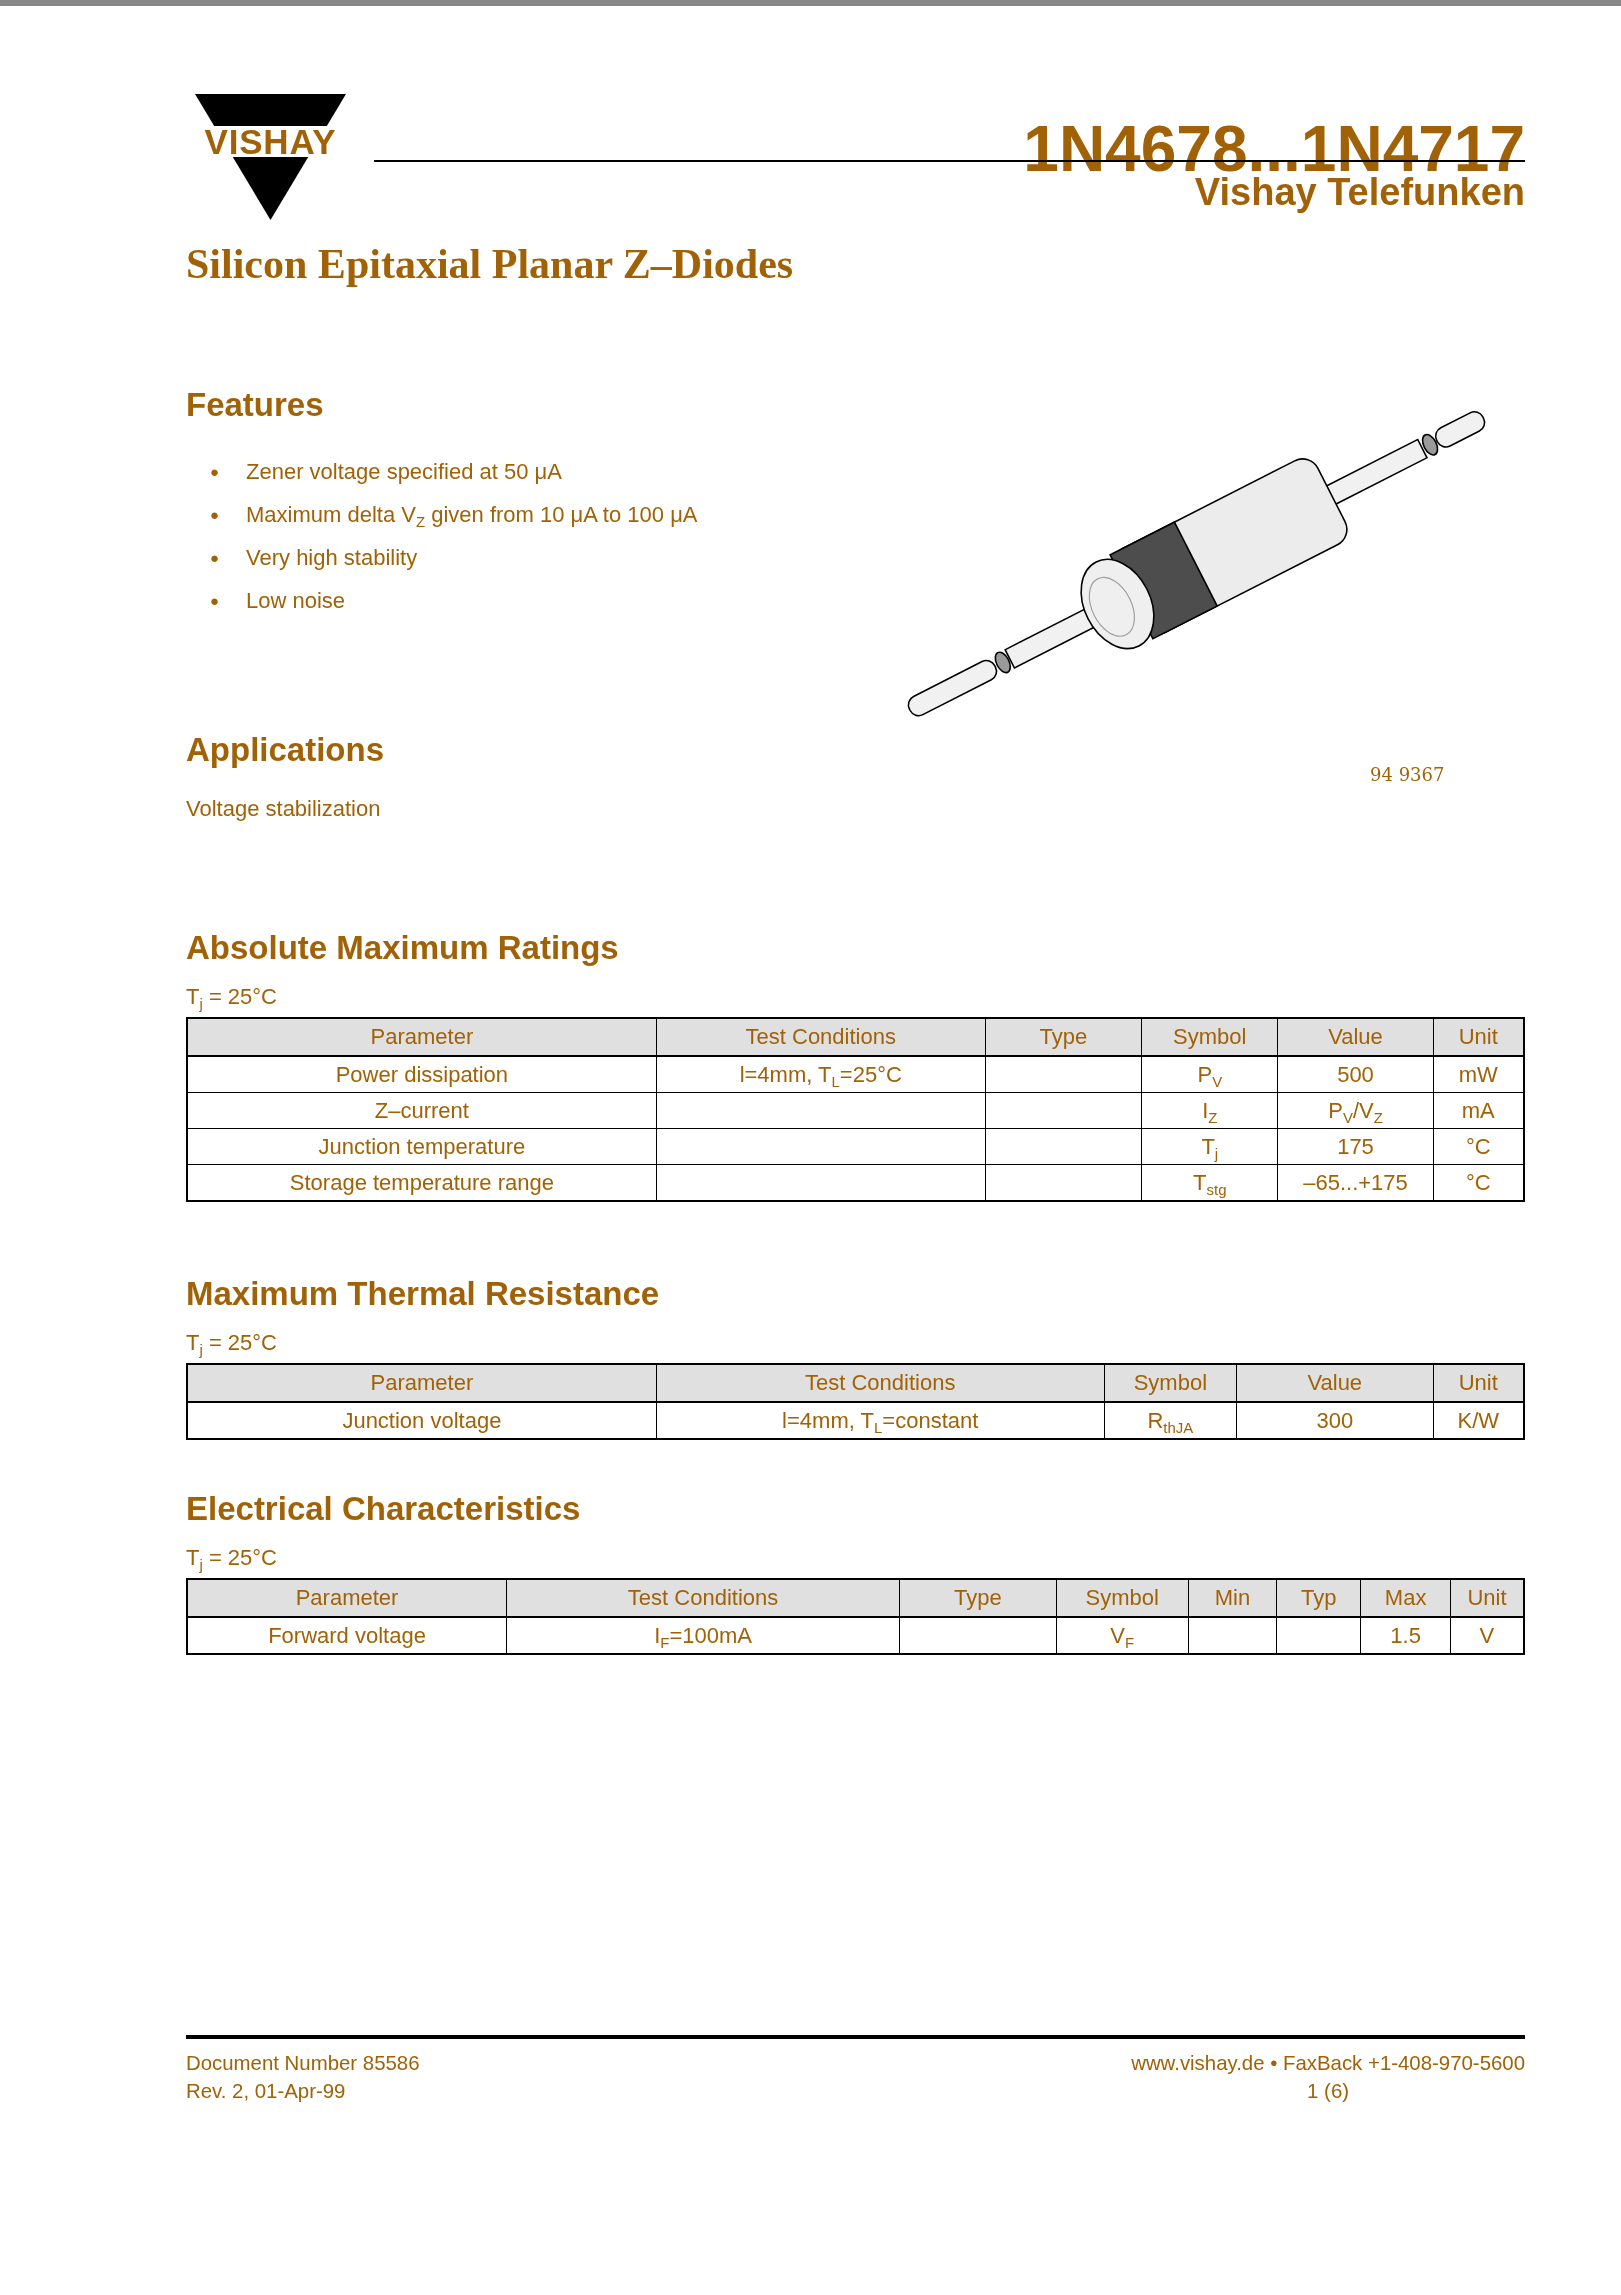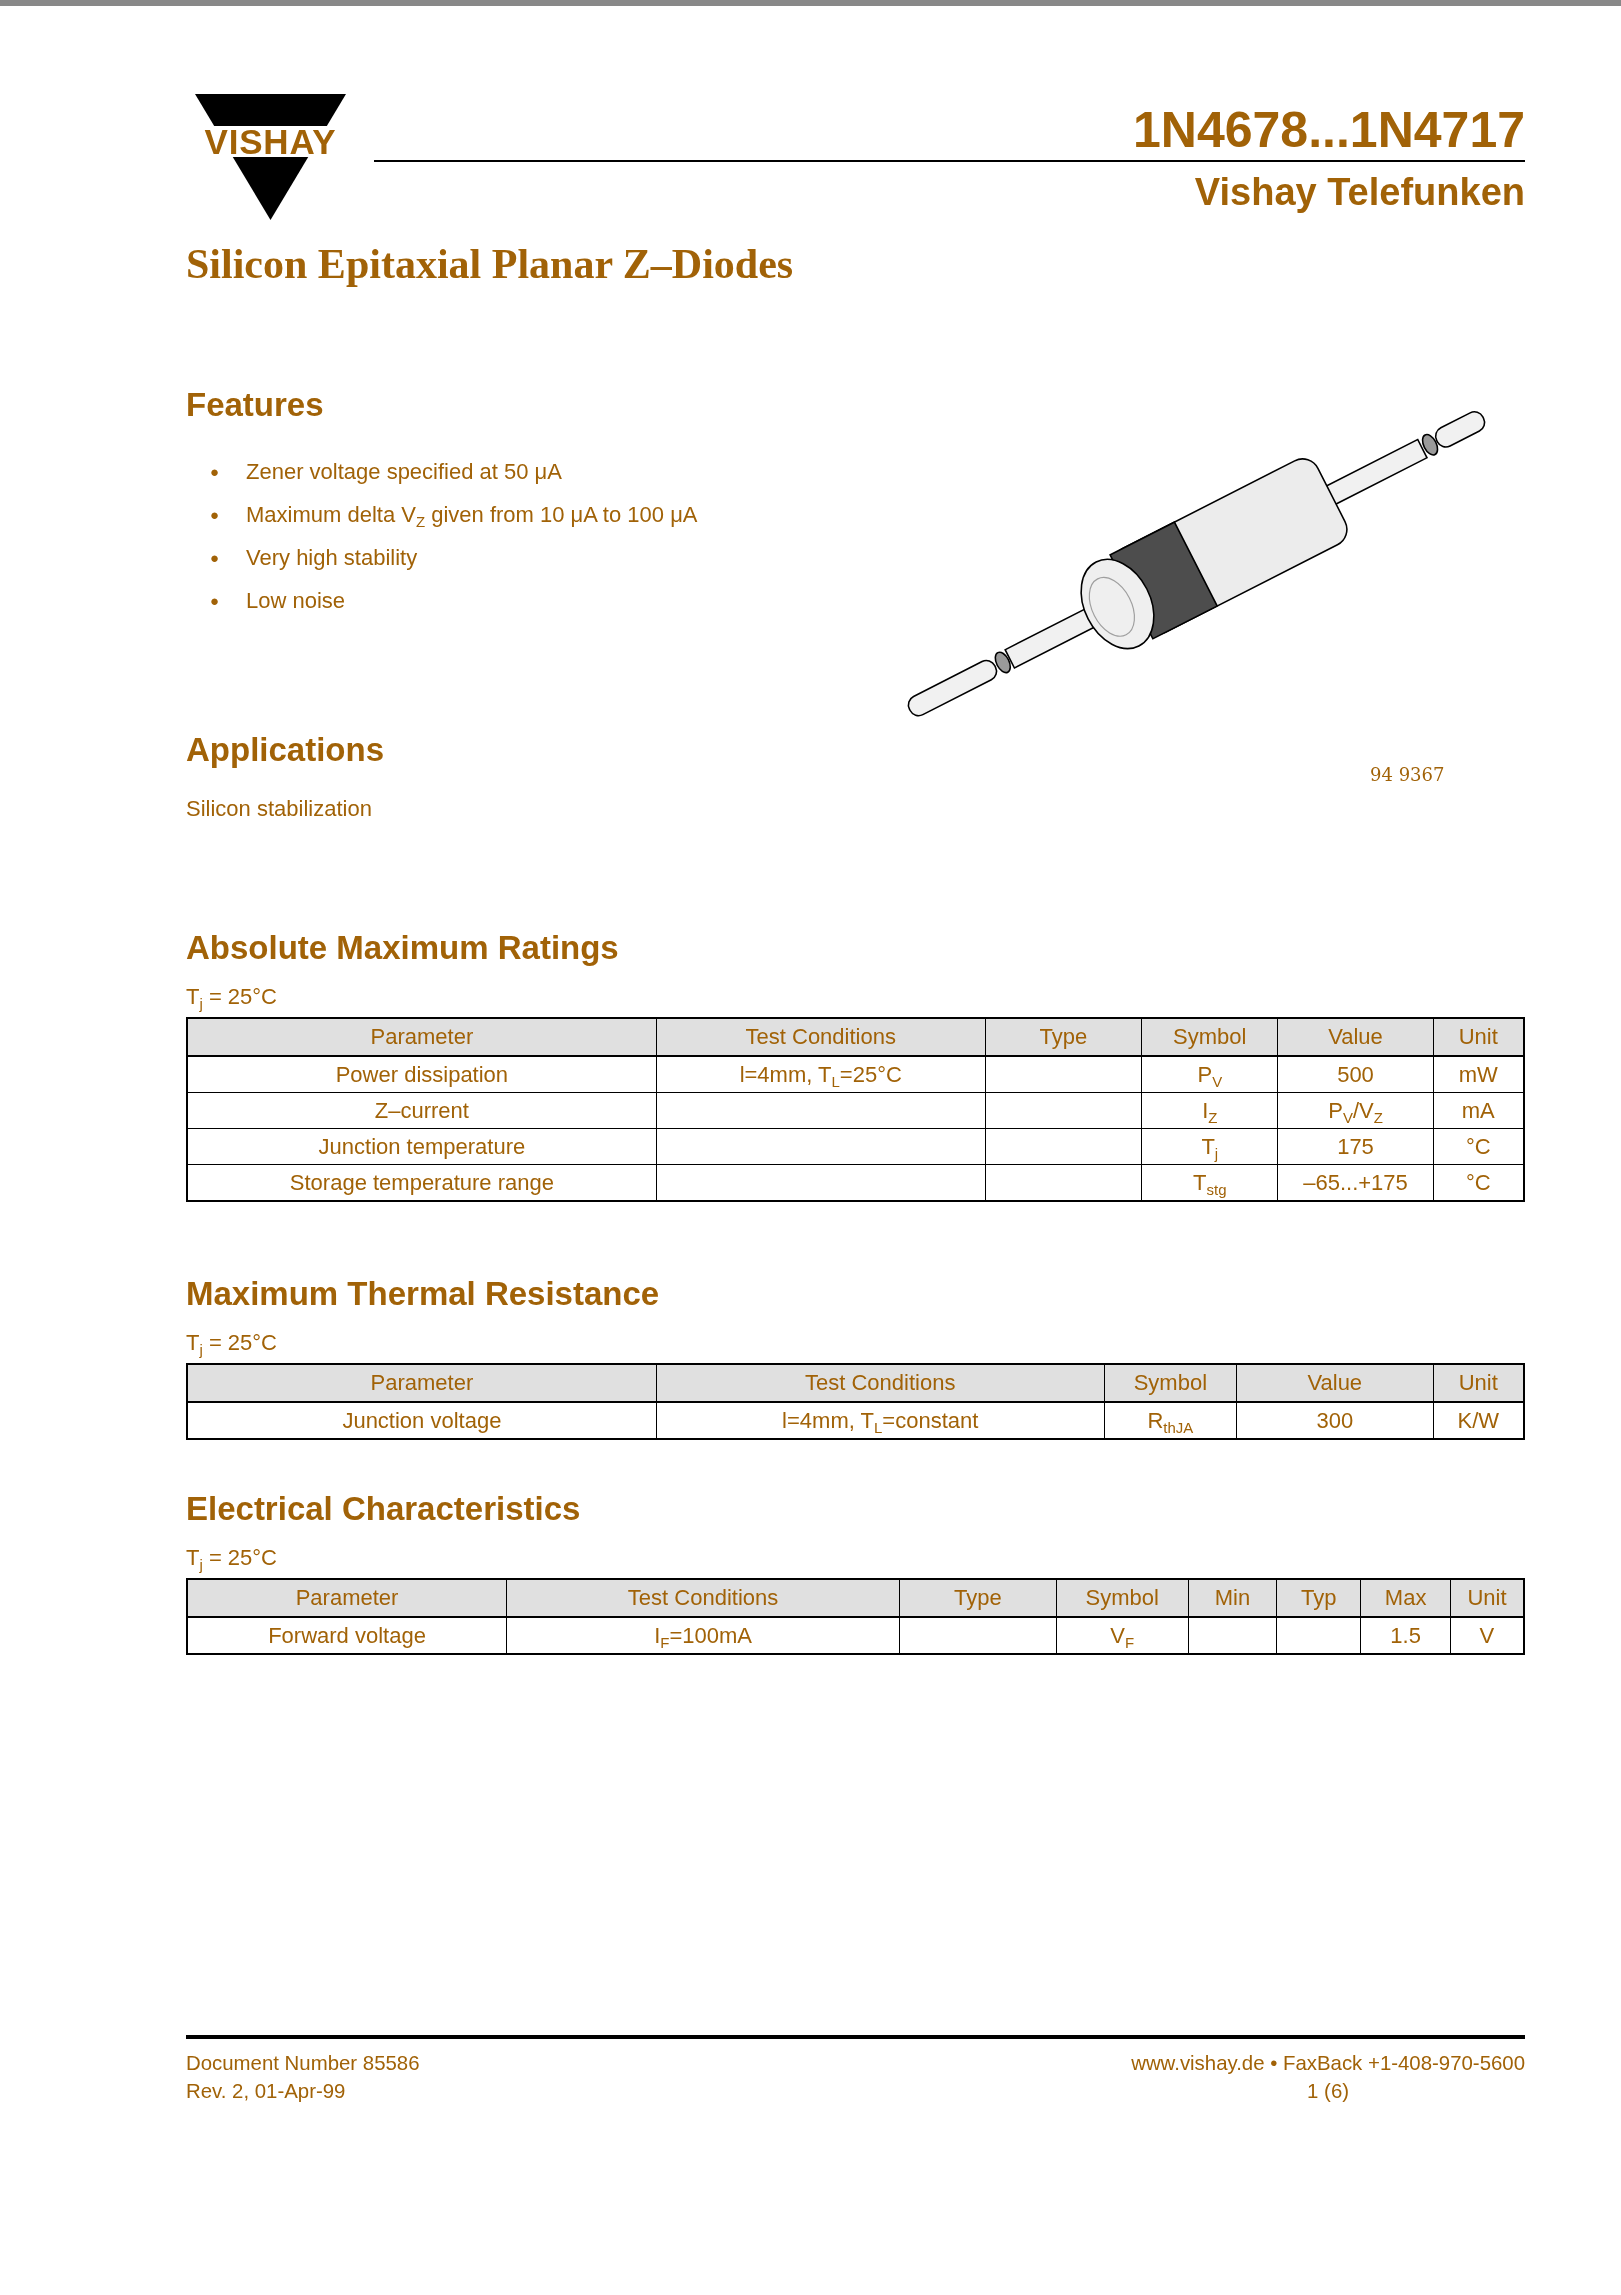--- a/index.html
+++ b/index.html
@@ -6,21 +6,21 @@
   .page{position:relative;width:1622px;height:2295px;background:#ffffff;color:#a16207;
         font-family:"Liberation Sans",sans-serif;overflow:hidden;margin:6px auto;}
 
   
   .logo{position:absolute;left:195px;top:88px;width:151px;height:126px;}
   .logo-tri{position:absolute;left:0;top:0;width:100%;height:100%;background:#000;
             clip-path:polygon(0 0,100% 0,50% 100%);}
   .logo-band{position:absolute;left:-6.3px;right:-6.3px;top:32px;height:31px;background:#fff;
              display:flex;align-items:center;justify-content:center;}
   .logo-band span{font-weight:700;font-size:35px;letter-spacing:0.8px;line-height:31px;}
-  .part-number{position:absolute;right:97px;top:99px;font-size:50px;font-weight:700;line-height:1;}
+  .part-number{position:absolute;right:97px;top:111px;font-size:64px;font-weight:700;line-height:1;}
   .header-rule{position:absolute;left:374px;top:154px;width:1151px;height:2.4px;background:#000;}
   .brand{position:absolute;right:97px;top:166px;font-size:38px;font-weight:700;line-height:1.1;}
   .title{position:absolute;left:186px;top:234px;font-size:42px;font-weight:700;font-family:Liberation Serif, serif;}
 
   .h2{position:absolute;left:186px;font-size:33px;font-weight:700;}
   .cond{position:absolute;left:186px;font-size:22px;}
   sub{font-size:68%;line-height:0;}
 
   
   .features-list{position:absolute;left:210px;top:444px;}
@@ -106,21 +106,21 @@
         <rect x="372" y="185" width="92" height="120" fill="#4d4d4d"></rect>
 
         <ellipse cx="352" cy="245" rx="42" ry="60" fill="#efefef"></ellipse>
         <ellipse cx="344" cy="245" rx="25" ry="40" fill="none" stroke="#9f9f9f" stroke-width="1.5"></ellipse>
       </g>
     </svg>
     <span class="fig-caption">94 9367</span>
   </div>
 
   <div class="h2 apps">Applications</div>
-  <div class="apps-text">Silicon stabilization</div>
+  <div class="apps-text">Voltage stabilization</div>
 
   <div class="h2 s1">Absolute Maximum Ratings</div>
   <div class="cond s1">T<sub>j</sub> = 25°C</div>
   <table class="t1">
     <colgroup>
       <col style="width:35.1%">
         <col style="width:24.6%">
         <col style="width:11.7%">
       <col style="width:10.2%">
         <col style="width:11.6%">

